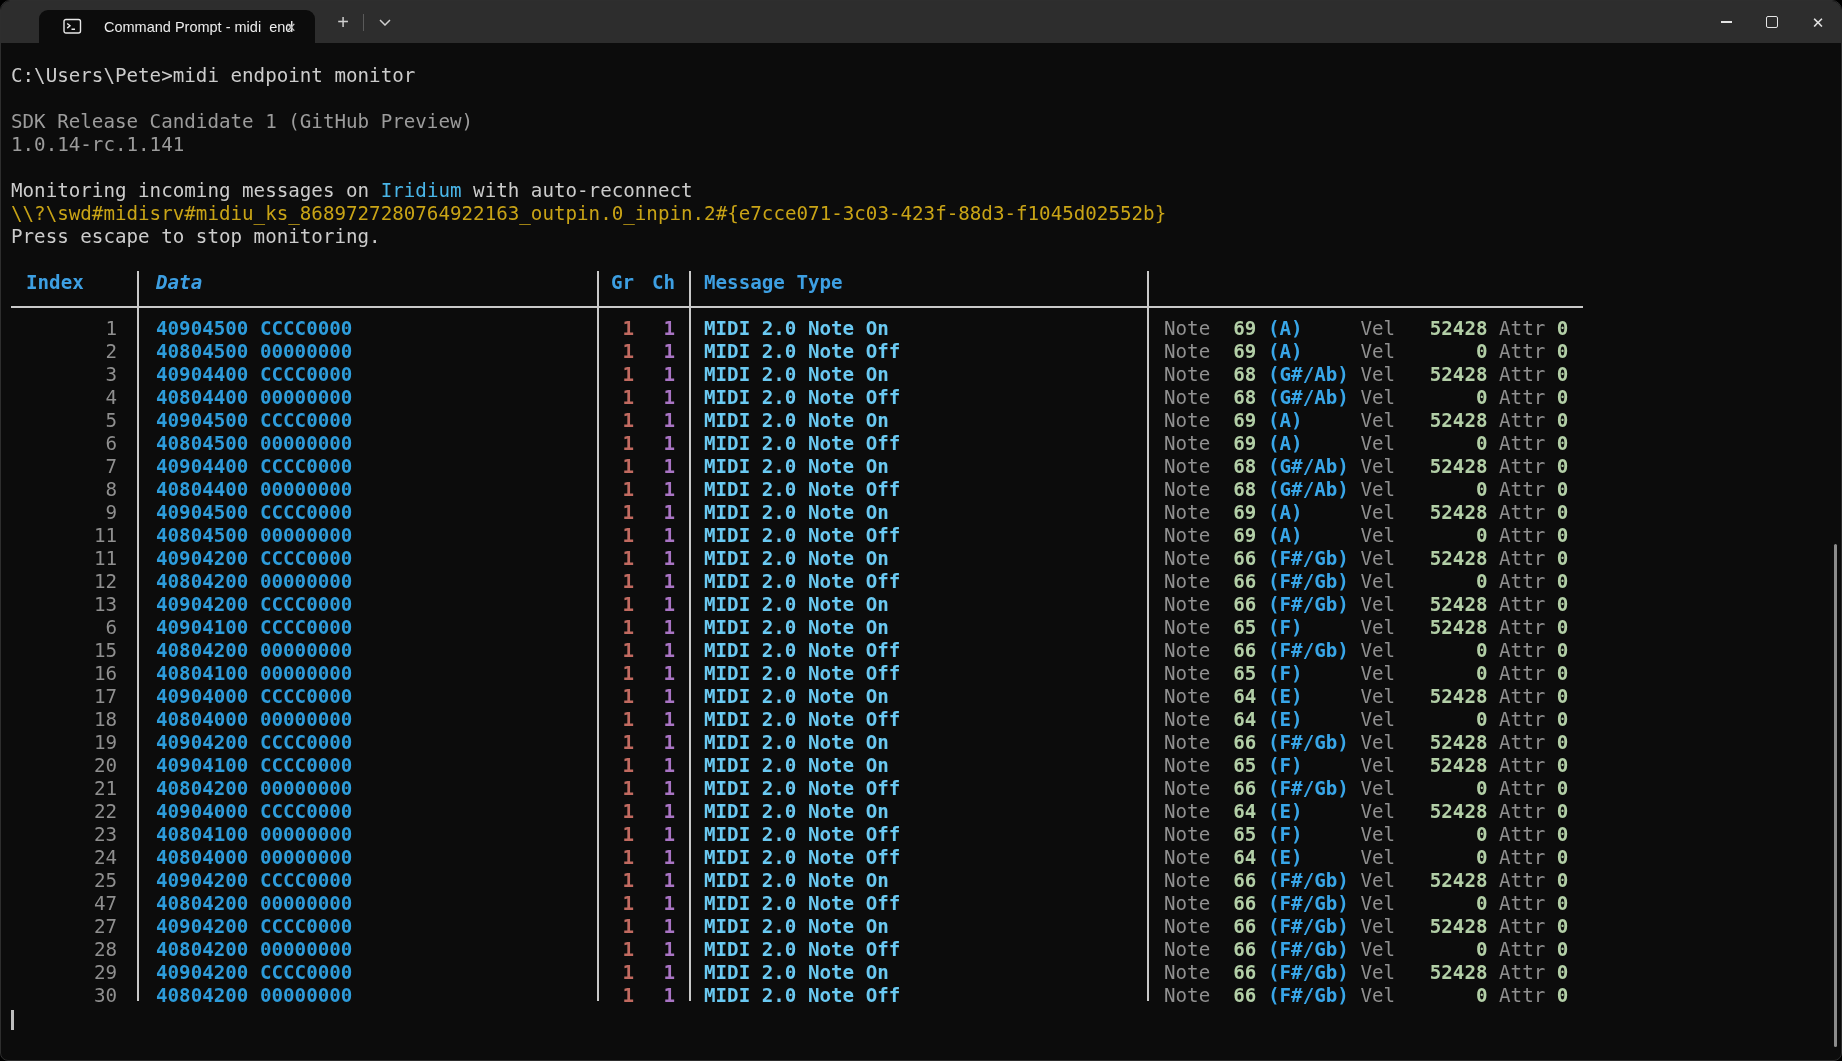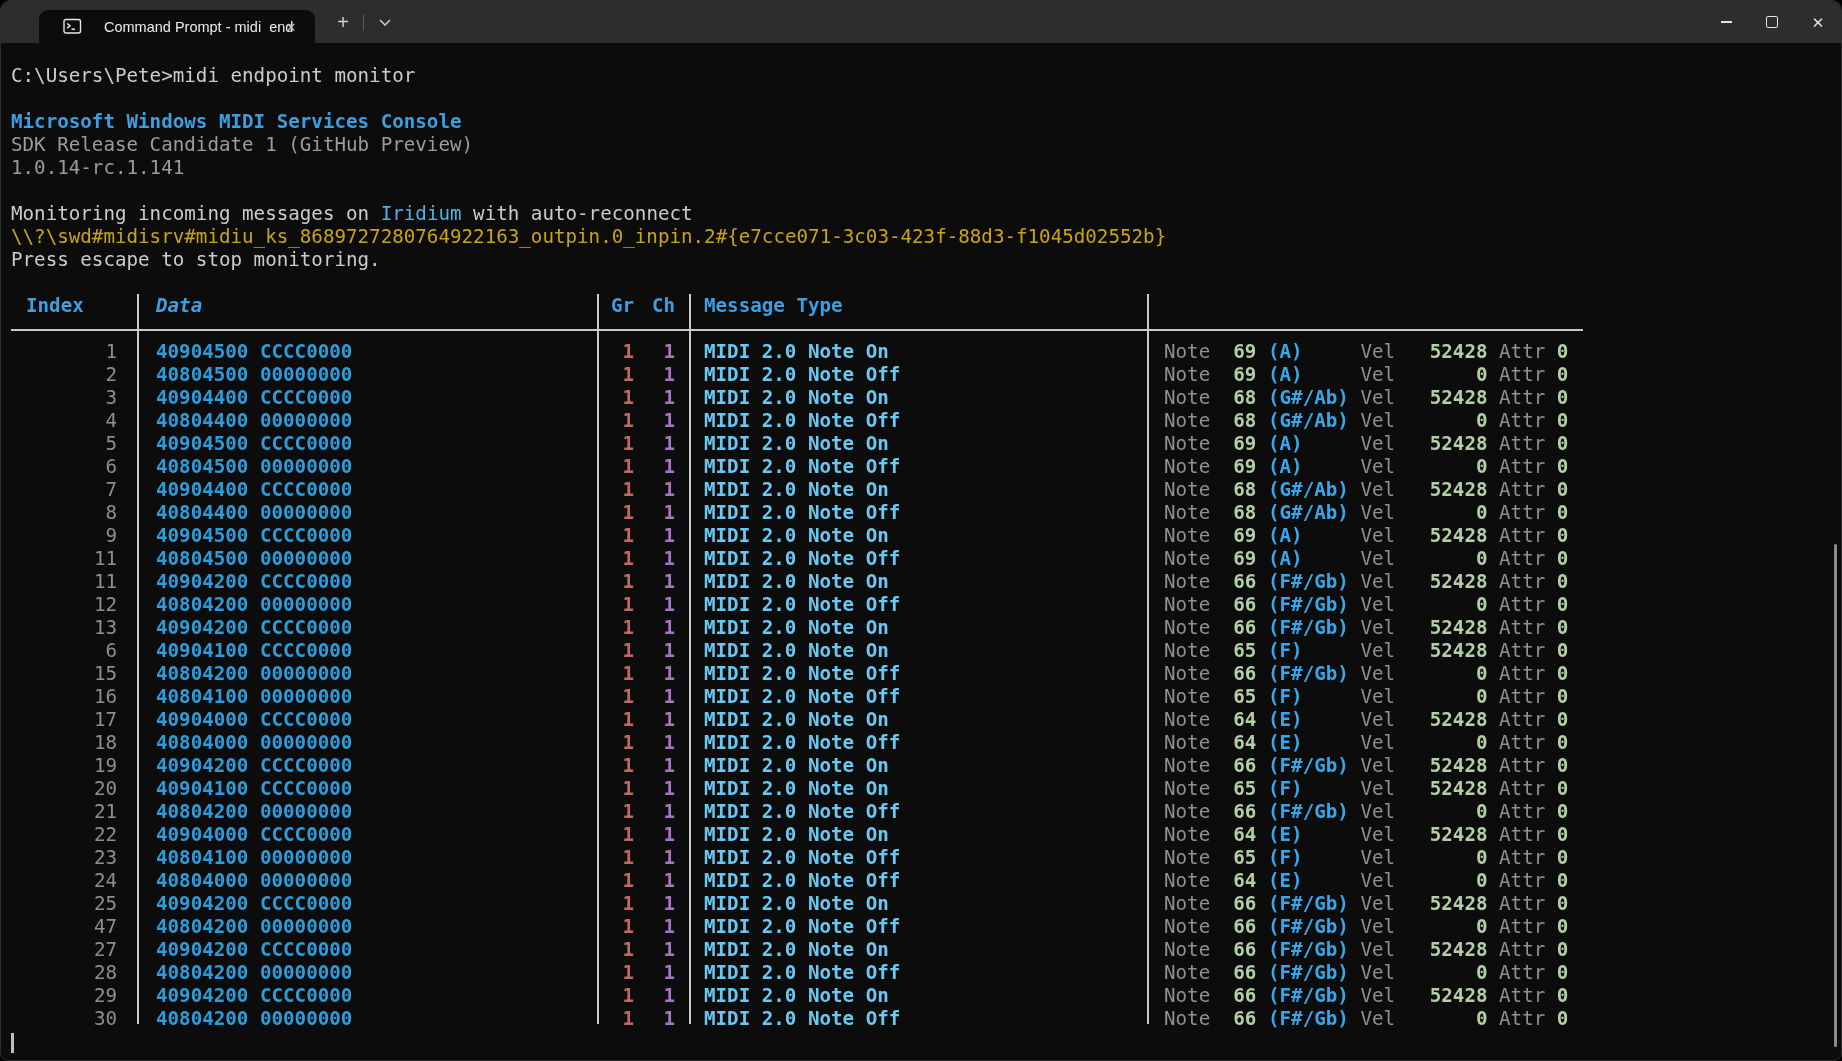--- a/index.html
+++ b/index.html
@@ -92,21 +92,20 @@
         </div>
       <div class="win-btn">
           <span class="glyph-close">✕</span>
         </div>
     </div>
   </div>
 
   <div class="terminal">
     <div class="line">C:\Users\Pete&gt;midi endpoint monitor</div>
     <div class="line"></div>
-    <div class="line t-title">Microsoft Windows MIDI Services Console</div>
     <div class="line t-dim">SDK Release Candidate 1 (GitHub Preview)</div>
     <div class="line t-dim">1.0.14-rc.1.141</div>
     <div class="line"></div>
     <div class="line"><span>Monitoring incoming messages on </span><span class="t-endpoint">Iridium</span><span> with auto-reconnect</span></div>
     <div class="line t-yellow">\\?\swd#midisrv#midiu_ks_8689727280764922163_outpin.0_inpin.2#{e7cce071-3c03-423f-88d3-f1045d02552b}</div>
     <div class="line">Press escape to stop monitoring.</div>
     <div class="line"></div>
 
     <div class="mtable">
       <div class="vrule" style="left:126px"></div>

